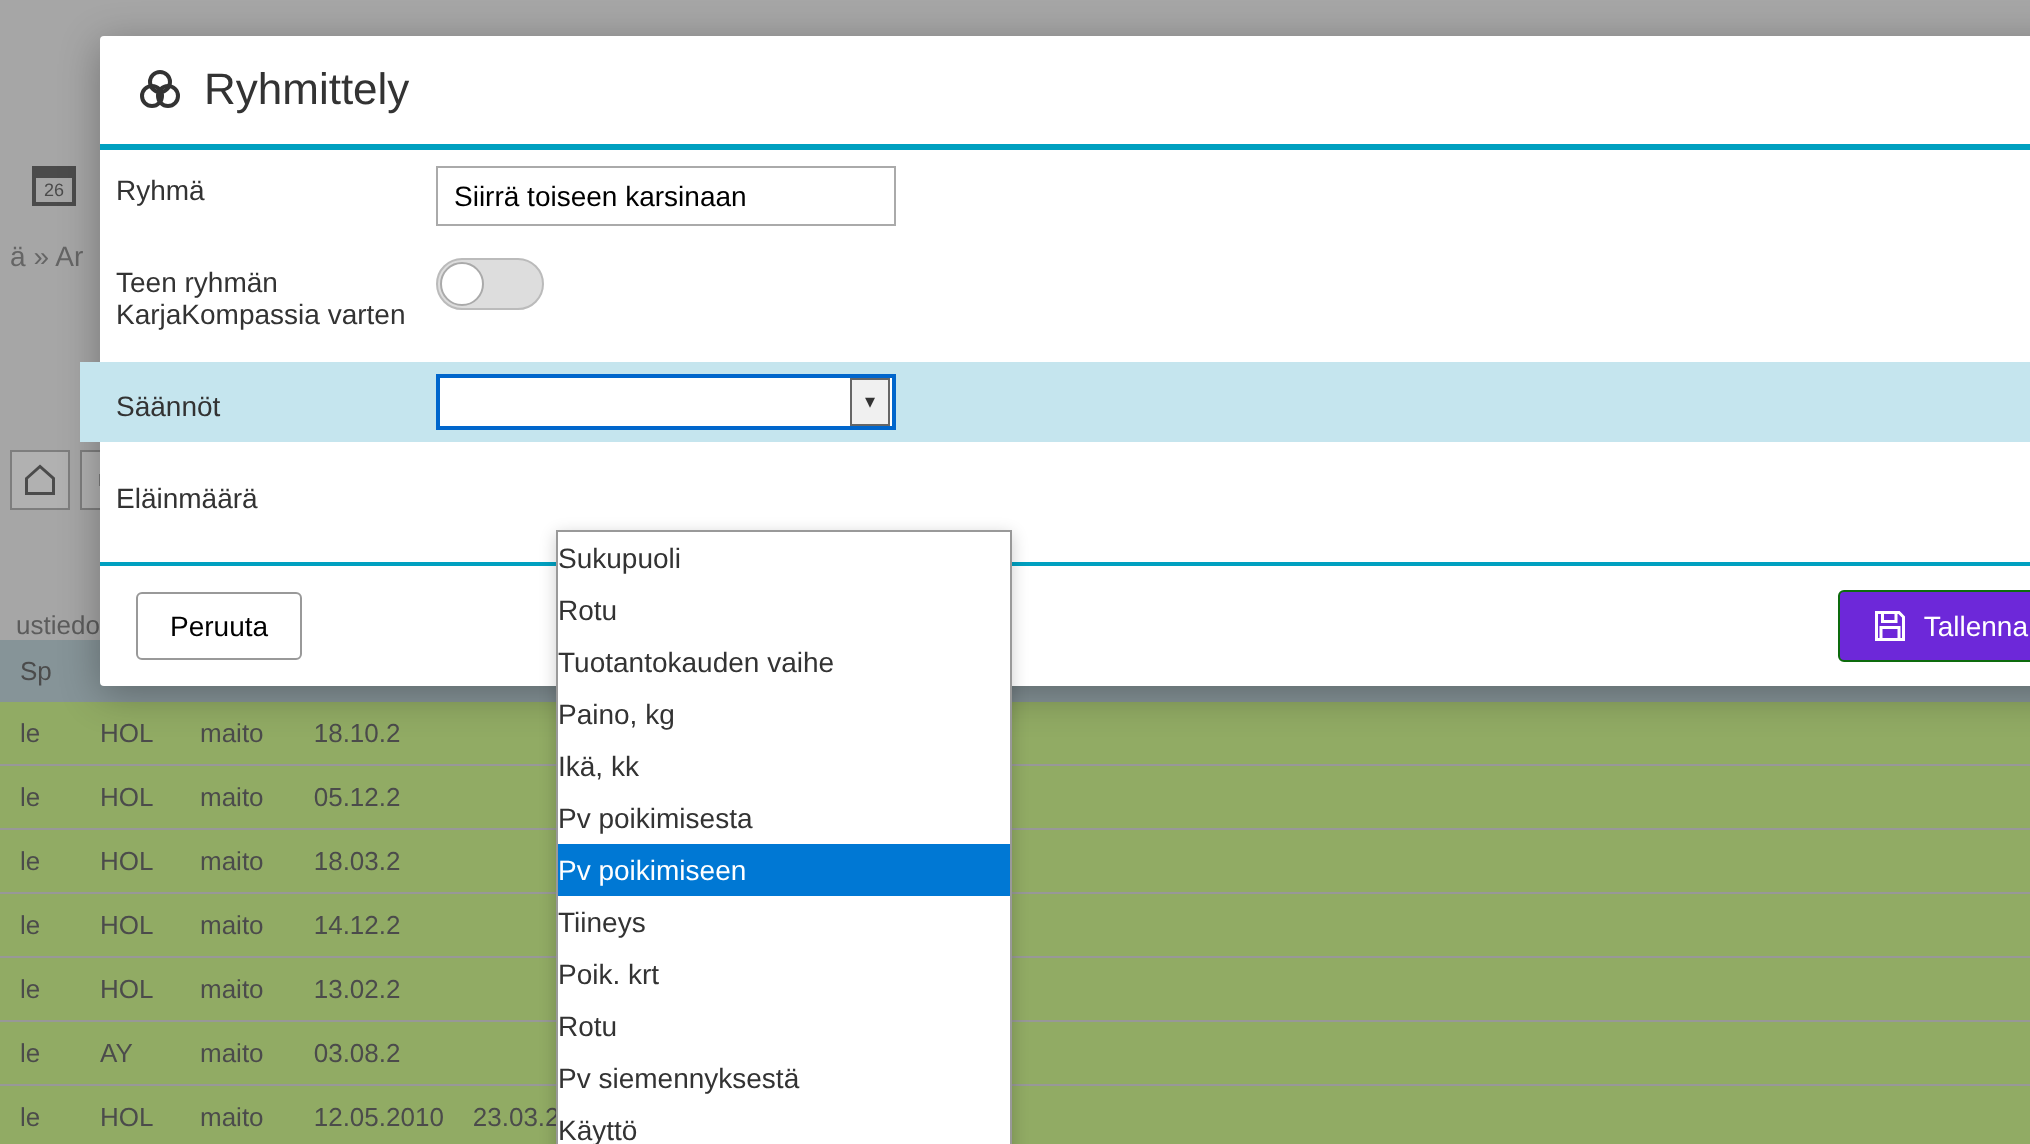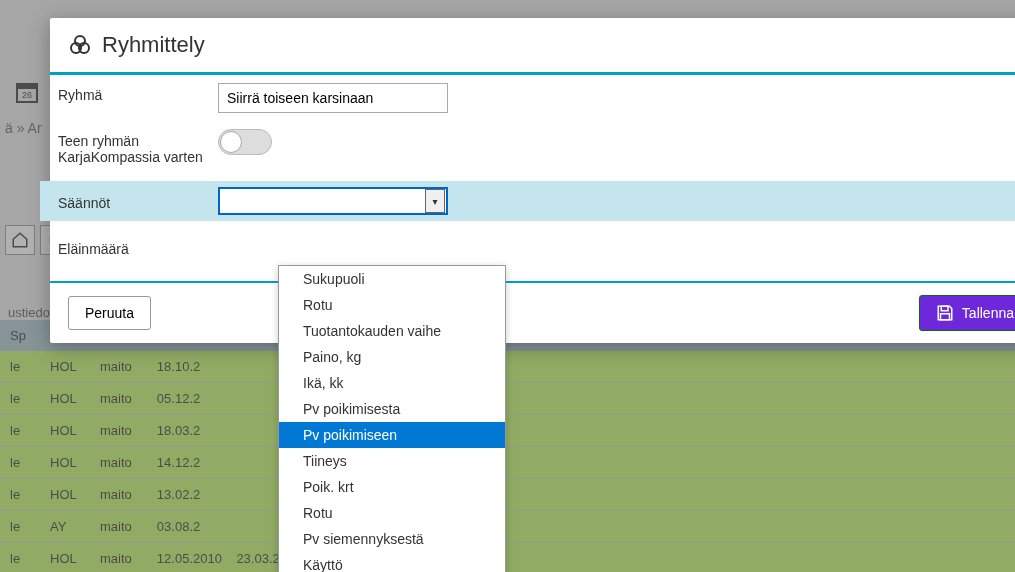--- a/index.html
+++ b/index.html
@@ -256,21 +256,21 @@
       top: 247px;
       left: 228px;
       width: 228px;
       background: #fff;
       border: 1px solid #999;
       box-shadow: 0 2px 8px rgba(0,0,0,0.2);
       z-index: 100;
     }
     
     .dropdown-item {
-      padding: 5px 24px;
+      padding: 5px 0;
       font-size: 14px;
       cursor: pointer;
     }
     
     .dropdown-item.highlighted {
       background: #0078d4;
       color: #fff;
     }
     
     .group-icon {

